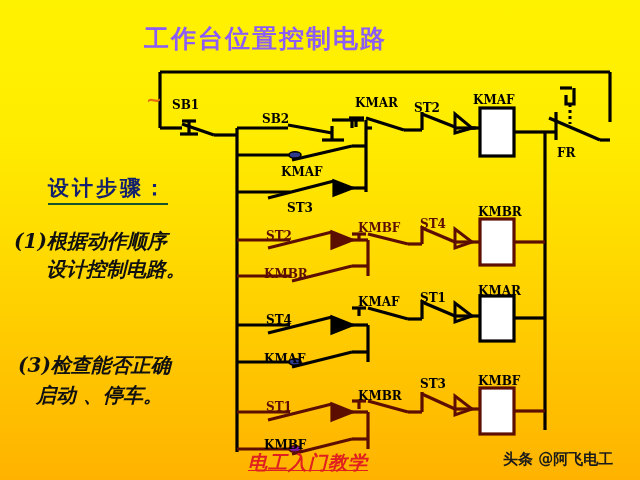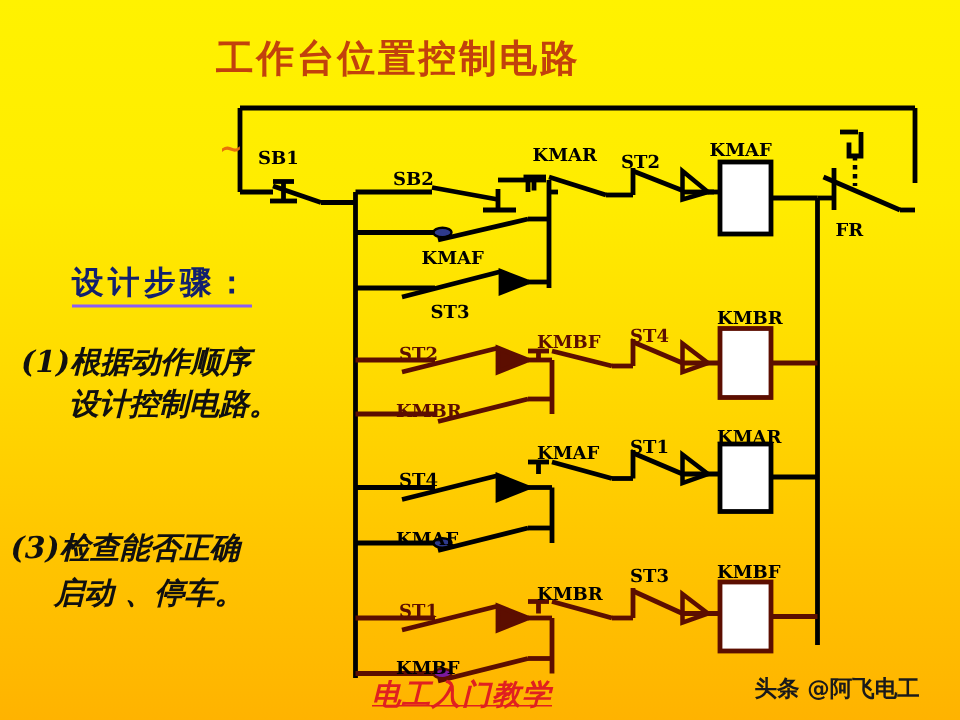--- a/index.html
+++ b/index.html
@@ -9,40 +9,40 @@
     background:linear-gradient(180deg,#FFF200 0%,#FFEC00 28%,#FFDC00 50%,#FFC400 78%,#FFB300 100%);
     position:relative;
   }
   #stage{position:absolute;inset:0;}
   svg.layer{position:absolute;left:0;top:0;width:640px;height:480px;}
   .txt{position:absolute;white-space:nowrap;}
 
   .title{
     left:0;top:22px;width:531px;text-align:center;
     font-family:"DejaVu Sans",sans-serif;
-    font-size:25px;font-weight:bold;color:#c2410c;
+    font-size:25px;font-weight:bold;color:#8b5cf6;
     letter-spacing:2px;
   }
   .steps-head{
     left:48px;top:174px;
     font-family:"DejaVu Serif",serif;
     font-size:21px;font-weight:bold;color:#12206E;
     letter-spacing:3px;
-    border-bottom:2px solid #8b5cf6;padding-bottom:1px;
+    border-bottom:2px solid #14532d;padding-bottom:1px;
   }
   .step{
     font-family:"DejaVu Serif",serif;
     font-size:20px;font-weight:bold;color:#101010;
     letter-spacing:0px;
     font-style:italic;
   }
   .s1{left:14px;top:228px;}
   .s1b{left:46px;top:256px;}
   .s2{left:14px;top:292px;}
-  .s3{left:7px;top:352px;text-align:center;}
+  .s3{left:18px;top:352px;text-align:center;}
   .s3b{left:36px;top:382px;}
 
   .lbl{
     position:absolute;white-space:nowrap;
     font-family:"DejaVu Serif",serif;
     font-size:12px;font-weight:bold;color:#000;
   }
   .lbl.red{color:#5C0E00;}
   .tilde{
     position:absolute;left:146px;top:88px;

